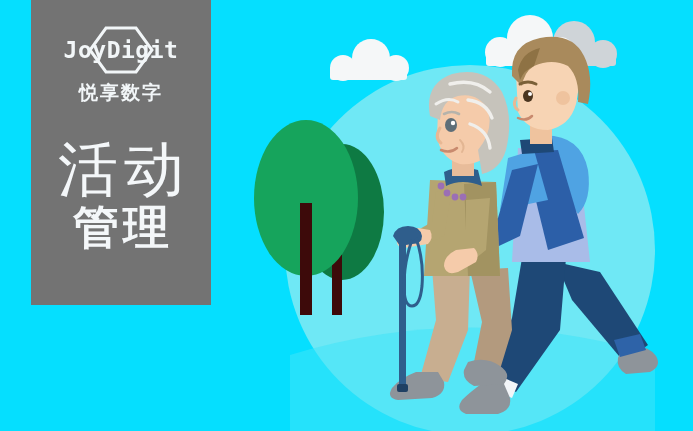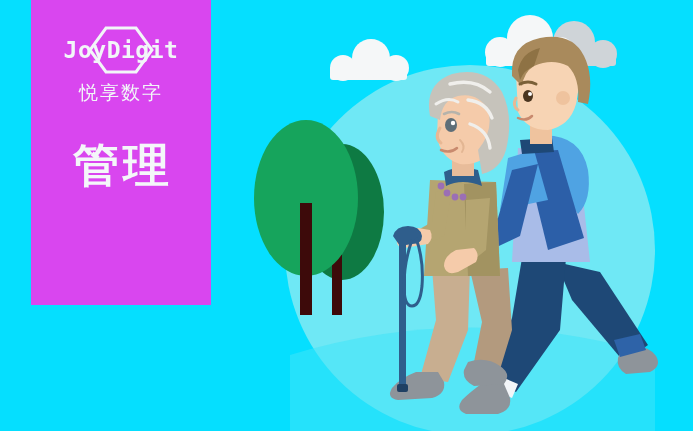--- a/index.html
+++ b/index.html
@@ -24,21 +24,21 @@
     width: 693px;
     height: 431px;
   }
   
   #panel {
     position: absolute;
     left: 31px;
     top: 0px;
     width: 180px;
     height: 305px;
-    background: #d946ef;
+    background: #737373;
     z-index: 5;
     display: flex;
     flex-direction: column;
     align-items: center;
   }
   #logo-block {
     margin-top: 26px;
     position: relative;
     width: 160px;
     height: 86px;
@@ -69,21 +69,21 @@
     font-weight: bold;
     font-size: 23px;
     letter-spacing: 0.5px;
     color: #F2F6F8;
     line-height: 1;
     white-space: nowrap;
   }
   #logo-sub {
     margin-top: 9px;
     font-family: "DejaVu Sans", sans-serif;
-    font-weight: normal;
+    font-weight: bold;
     font-size: 19px;
     letter-spacing: 2px;
     color: #F2F6F8;
     line-height: 1;
   }
   #panel-title {
     margin-top: 26px;
     display: flex;
     flex-direction: column;
     align-items: center;
@@ -258,17 +258,18 @@
       <div id="logo-mark">
         <svg id="logo-hex" viewBox="0 0 66 48">
           <polygon points="18,2 48,2 64,24 48,46 18,46 2,24" fill="none" stroke="#F2F6F8" stroke-width="3"></polygon>
         </svg>
         <div id="logo-wordmark">JoyDigit</div>
       </div>
       <div id="logo-sub">悦享数字</div>
     </div>
 
     <div id="panel-title">
+      <div class="title-line thin">活动</div>
       <div class="title-line bold">管理</div>
     </div>
   </div>
 
 </div>
 
 </body></html>

